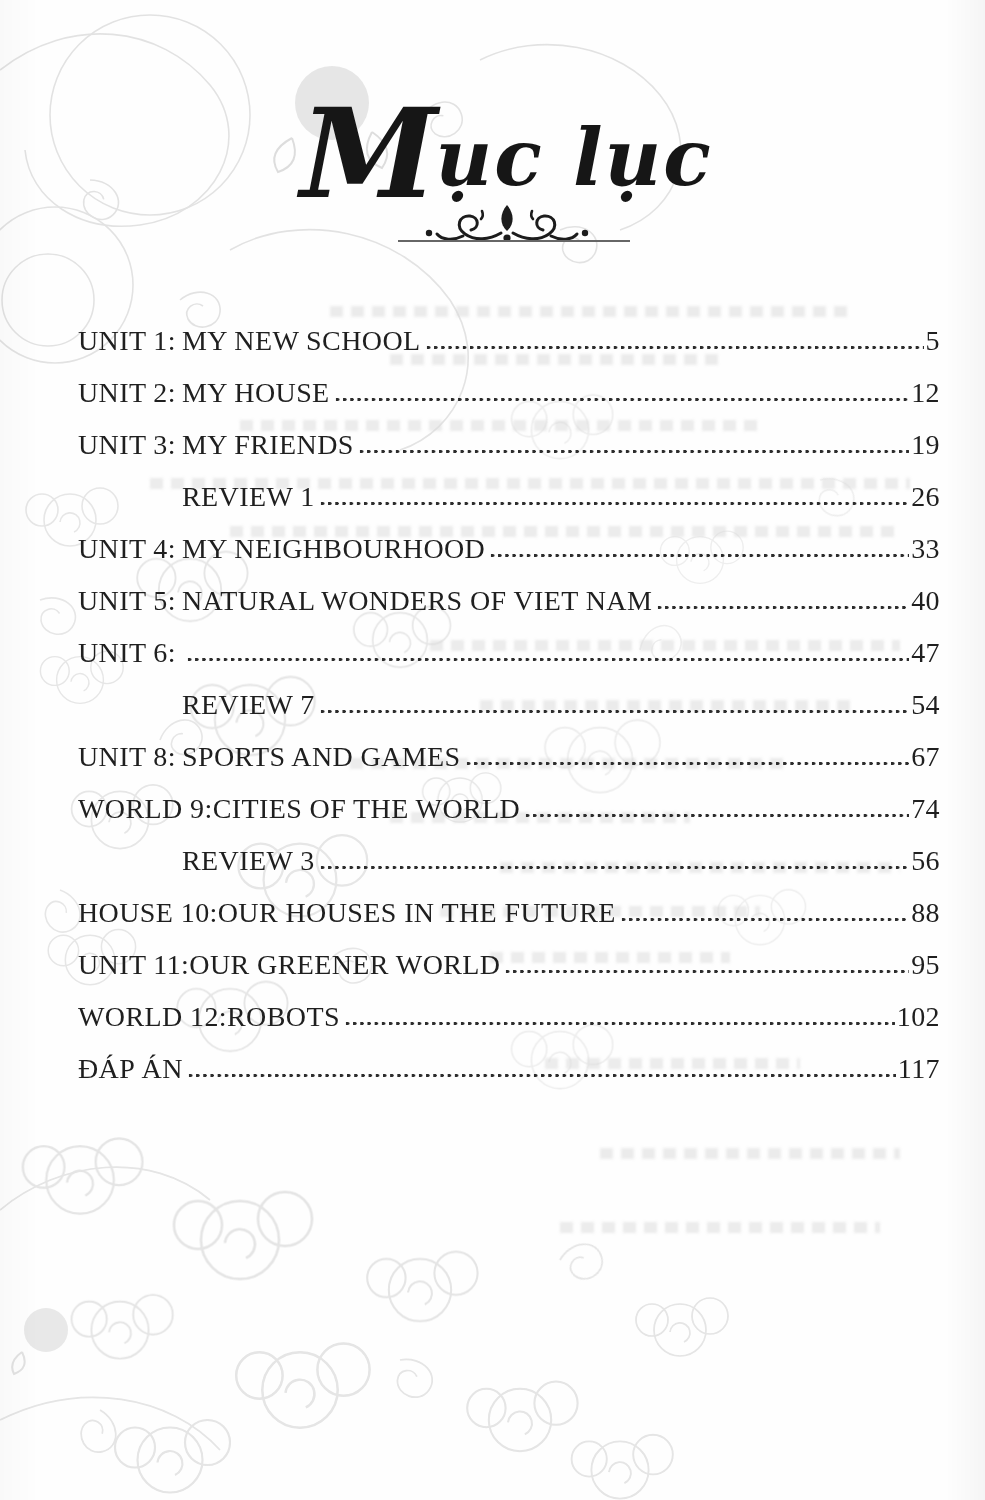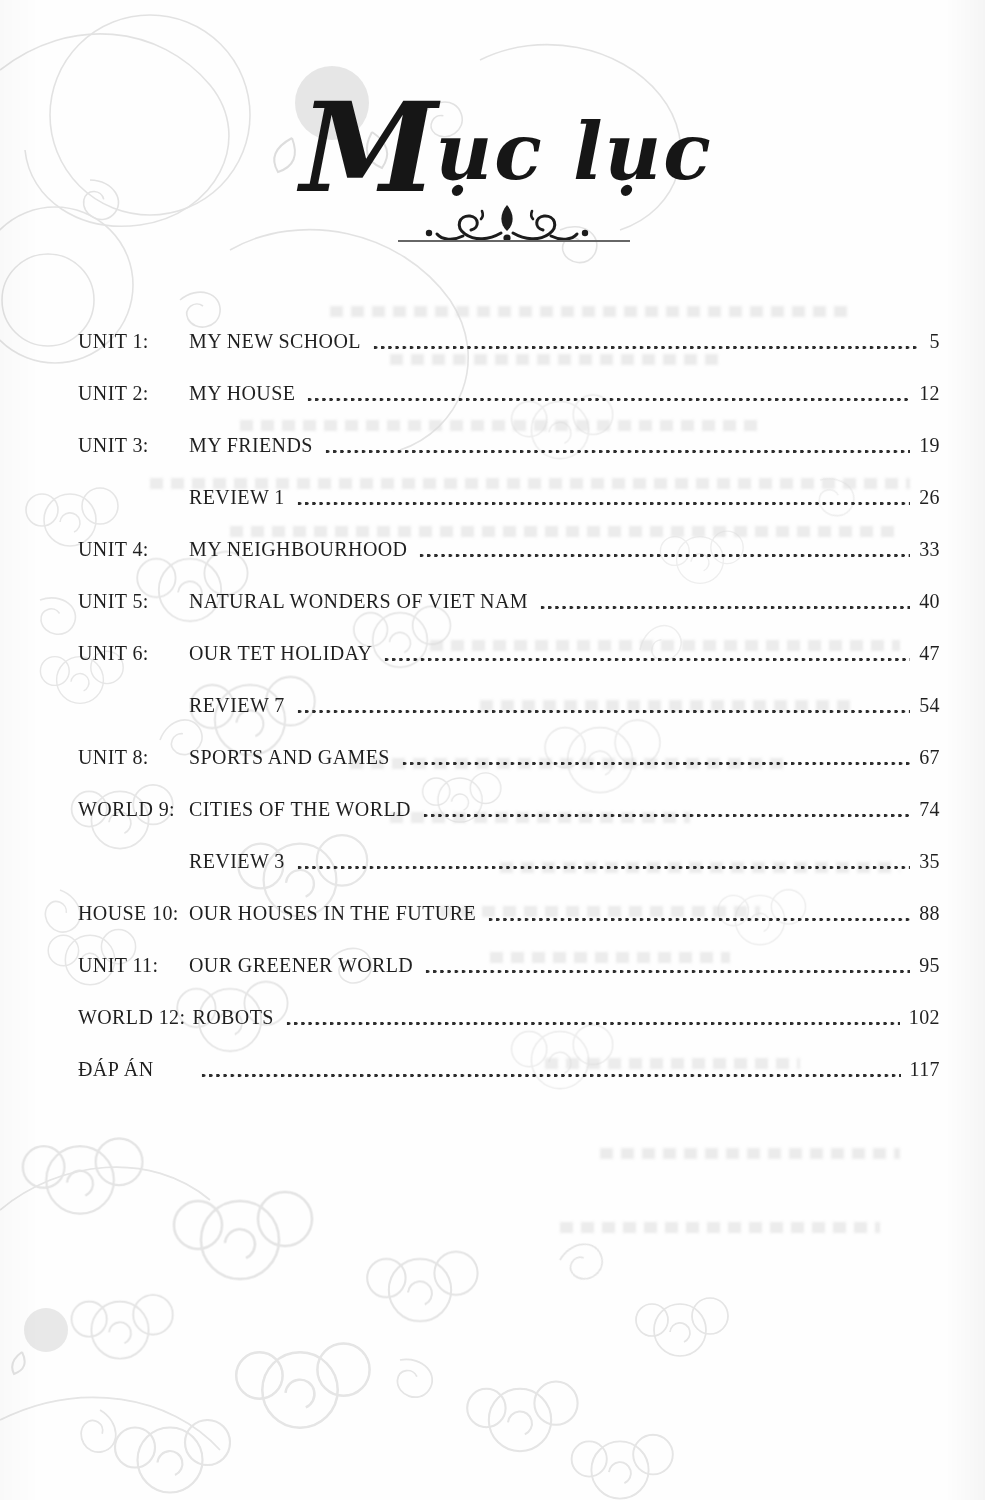--- a/index.html
+++ b/index.html
@@ -28,21 +28,21 @@
 
   
   .content { position: absolute; inset: 0; z-index: 1; }
 
   .title-wrap {
     position: absolute; top: 88px; left: 0; width: 100%;
     text-align: center; transform: translateX(14px);
     white-space: nowrap;
   }
   .page-title {
-    margin: 0; display: inline-block;
+    margin: 6px; display: inline-block;
     font-family: "DejaVu Serif", serif;
     font-style: italic; font-weight: 700;
     font-size: 78px; line-height: 120px;
     letter-spacing: 2px; color: #161616;
   }
   .title-initial {
     font-size: 124px; letter-spacing: 0;
     vertical-align: -12px; margin-right: -2px;
   }
 
@@ -55,22 +55,22 @@
     border-top: 2px solid #666; height: 0;
   }
 
   .toc {
     position: absolute; top: 326px; left: 78px; width: 862px;
     display: flex; flex-direction: column;
   }
   .toc-row {
     display: flex; 
     height: 30px; margin-bottom: 22px;
-    font-size: 20px; line-height: 30px;
-    letter-spacing: 0.4px; white-space: nowrap; gap: 7px;
+    font-size: 28px; line-height: 30px;
+    letter-spacing: 0.4px; white-space: nowrap;
   }
   .toc-label { flex: 0 0 104px; }
   .toc-title { flex: 0 0 auto; }
   .toc-leader {
     flex: 1 1 auto; height: 5px;
     align-self: flex-end; margin: 0 2px 6px 5px;
     background-image: radial-gradient(circle at 2.5px 2.5px, #2c2c2c 1.55px, rgba(0,0,0,0) 2px);
     background-size: 7.2px 5px; background-repeat: repeat-x;
     background-position: left center;
   }
@@ -246,21 +246,20 @@
 
       <div class="toc-row">
         <span class="toc-label">UNIT 5:</span>
         <span class="toc-title">NATURAL WONDERS OF VIET NAM</span>
         <span class="toc-leader"></span>
         <span class="toc-page">40</span>
       </div>
 
       <div class="toc-row">
         <span class="toc-label">UNIT 6:</span>
-        <span class="toc-title">OUR TET HOLIDAY</span>
         <span class="toc-leader"></span>
         <span class="toc-page">47</span>
       </div>
 
       <div class="toc-row">
         <span class="toc-label"></span>
         <span class="toc-title">REVIEW 7</span>
         <span class="toc-leader"></span>
         <span class="toc-page">54</span>
       </div>
@@ -277,21 +276,21 @@
         <span class="toc-label">WORLD 9:</span>
         <span class="toc-title">CITIES OF THE WORLD</span>
         <span class="toc-leader"></span>
         <span class="toc-page">74</span>
       </div>
 
       <div class="toc-row">
         <span class="toc-label"></span>
         <span class="toc-title">REVIEW 3</span>
         <span class="toc-leader"></span>
-        <span class="toc-page">35</span>
+        <span class="toc-page">56</span>
       </div>
 
       <div class="toc-row">
         <span class="toc-label">HOUSE 10:</span>
         <span class="toc-title">OUR HOUSES IN THE FUTURE</span>
         <span class="toc-leader"></span>
         <span class="toc-page">88</span>
       </div>
 
       <div class="toc-row">

